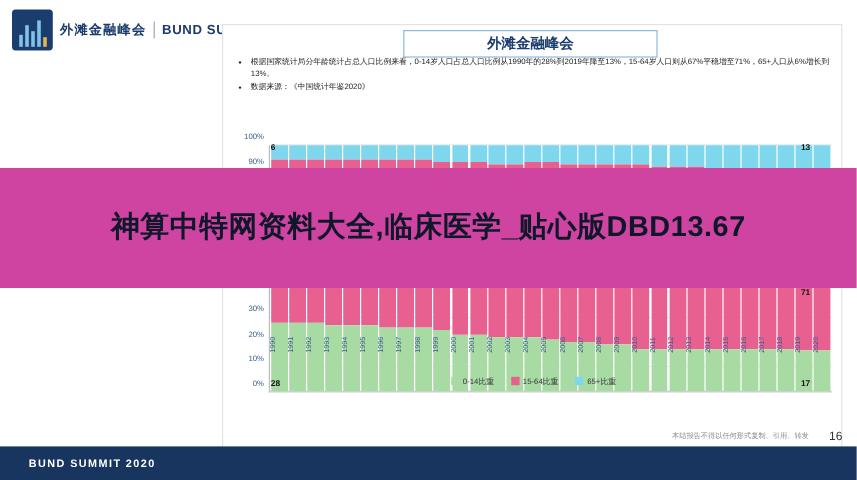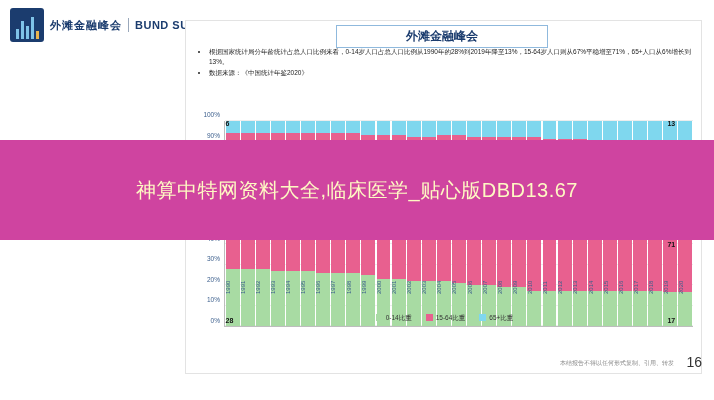--- a/index.html
+++ b/index.html
@@ -140,32 +140,32 @@
   .footer-left {
     color:#ffffff; font-size:9px; letter-spacing:1.2px;
     padding-left:24px; font-weight:bold;
   }
   .foot-note {
     position:absolute; right:40px; bottom:32px;
     font-size:6px; color:#8a8a8a;
   }
   .page-num {
     position:absolute; right:12px; bottom:30px;
-    font-size:14px; color:#333;
+    font-size:10px; color:#333;
   }
 
   
   .wm {
     position:absolute; left:0; right:0; top:140px; height:100px;
     background:#cf44a0;
     display:flex; align-items:center; justify-content:center;
     text-align:center;
   }
   .wm span {
-    color:#fef9c3; font-size:20px; font-weight:normal;
+    color:#0f172a; font-size:24px; font-weight:bold;
     line-height:1.45; letter-spacing:.5px;
     padding:0 36px;
   }
 </style>
 </head>
 <body>
 
 <div class="slide">
 
   <div class="logo-bar">
@@ -415,18 +415,21 @@
           <div><i style="background: rgb(168, 219, 163);"></i><span>0-14比重</span></div>
           <div><i style="background: rgb(232, 96, 143);"></i><span>15-64比重</span></div>
           <div><i style="background: rgb(127, 215, 238);"></i><span>65+比重</span></div>
         </div>
     </div>
   </div>
 
   <div class="foot-note">本结报告不得以任何形式复制、引用、转发</div>
   <div class="page-num">16</div>
 
+  <div class="footer-bar">
+    <div class="footer-left">BUND SUMMIT 2020</div>
+  </div>
 
   <div class="wm">
     <span>神算中特网资料大全,临床医学_贴心版DBD13.67</span>
   </div>
 
 </div>
 
 </body></html>

